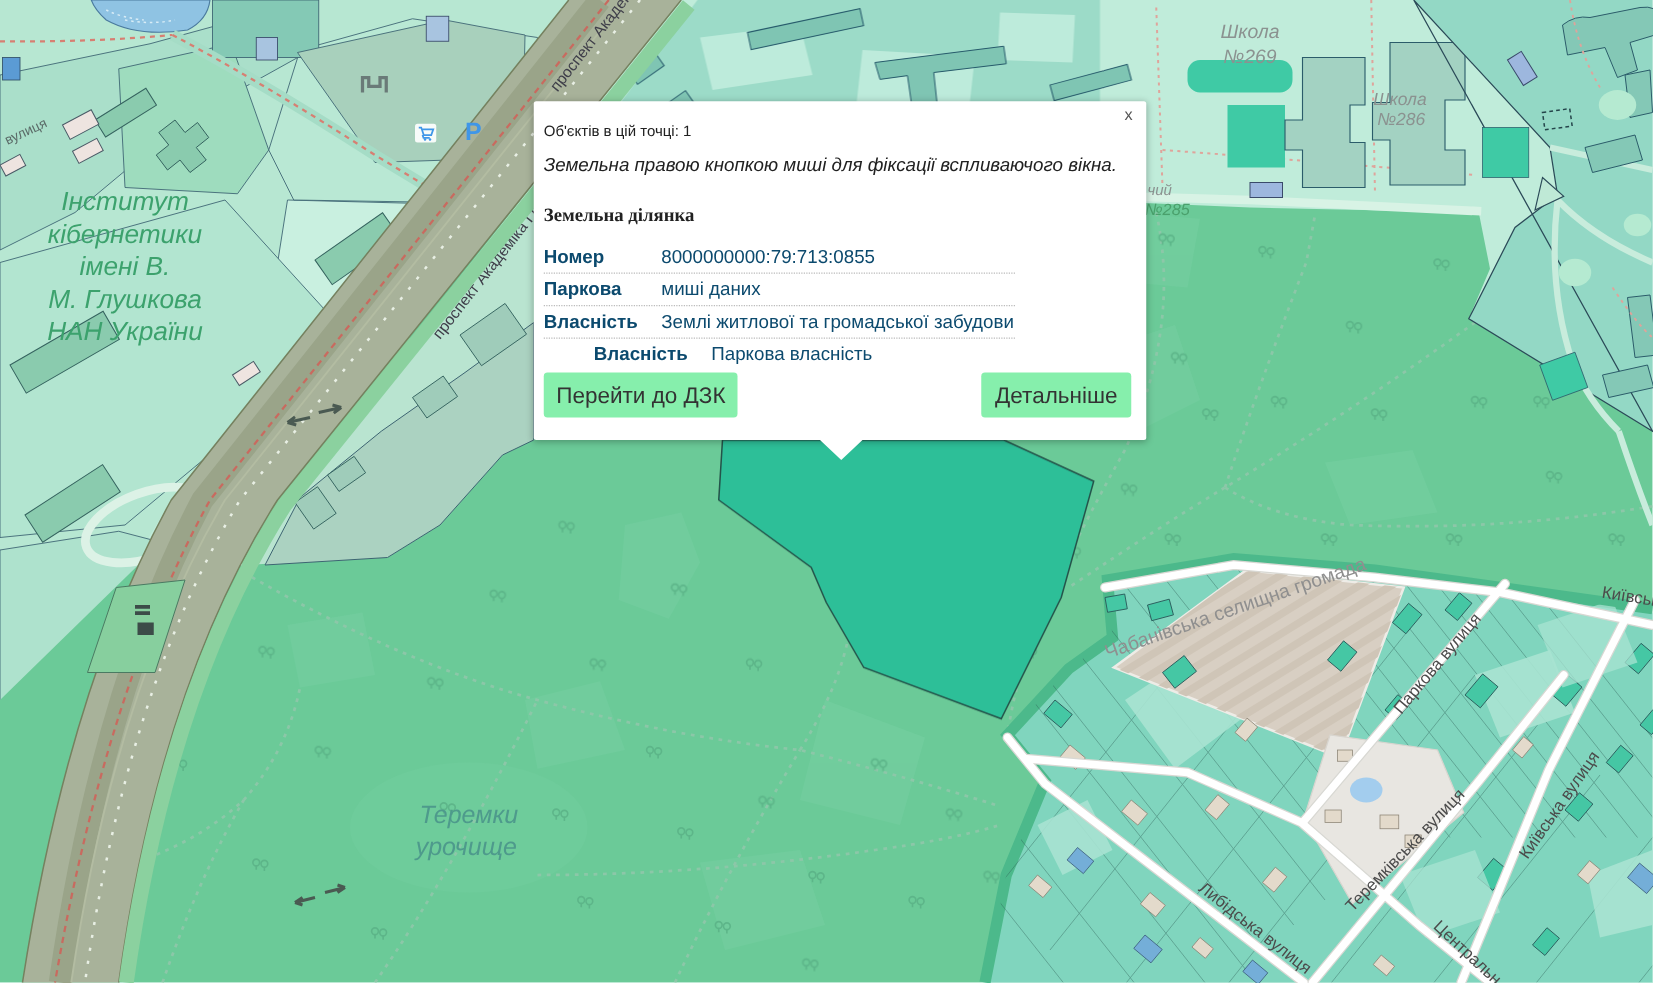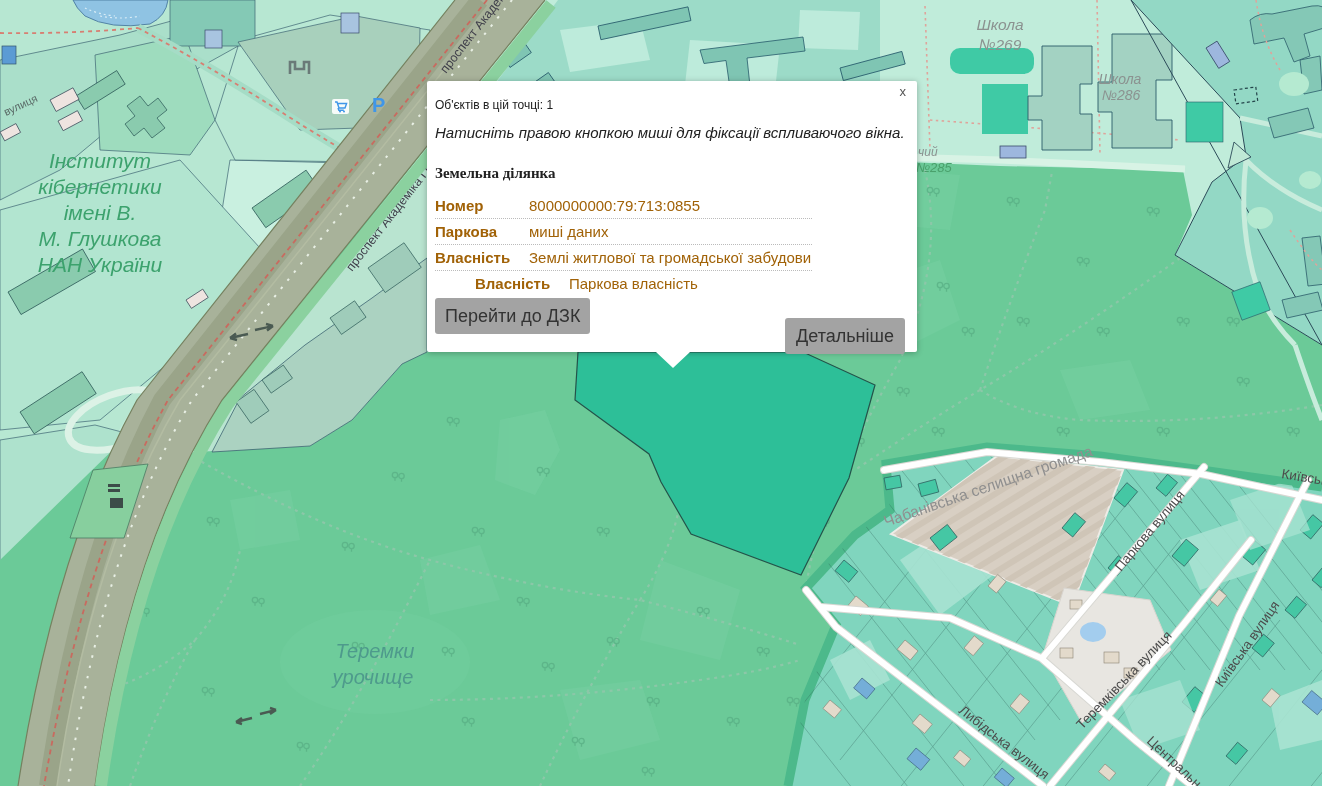--- a/index.html
+++ b/index.html
@@ -4,26 +4,26 @@
 <style>
   html,body{margin:0;padding:0;}
   body{width:1322px;height:786px;overflow:hidden;position:relative;font-family:"Liberation Sans",sans-serif;}
   #map{position:absolute;left:0;top:0;}
   .popup{position:absolute;left:427px;top:81px;width:490px;height:271px;background:#fff;border-radius:2px;box-shadow:0 1px 6px rgba(0,0,0,.28);z-index:5;}
   .popup .close{position:absolute;right:11px;top:3px;font-size:13px;color:#555;}
   .pl1{position:absolute;left:8px;top:17px;font-size:12px;color:#212121;}
   .pl2{position:absolute;left:8px;top:43px;font-size:15px;font-style:italic;color:#212121;}
   .ph{position:absolute;left:8px;top:84px;font-size:15px;font-weight:bold;color:#212121;font-family:Liberation Serif, serif;}
   .tbl{position:absolute;left:8px;top:112px;width:377px;}
-  .row{display:flex;height:26px;box-sizing:border-box;padding-top:4px;line-height:17px;border-bottom:1px dotted #bbb;font-size:15px;color:#a16207;white-space:nowrap;}
+  .row{display:flex;height:26px;box-sizing:border-box;padding-top:4px;line-height:17px;border-bottom:1px dotted #bbb;font-size:15px;color:#0c4a6e;white-space:nowrap;}
   .row:last-child{border-bottom:none;margin-left:40px;}
   .row b{width:94px;flex:none;}
-  .btn{position:absolute;top:217px;height:36px;line-height:36px;background:#a3a3a3;border-radius:3px;font-size:18px;color:#333;padding:0 10px;}
+  .btn{position:absolute;top:217px;height:36px;line-height:36px;background:#86efac;border-radius:3px;font-size:18px;color:#333;padding:0 10px;}
   .btnL{left:8px;}
-  .btnR{right:12px;padding:0 11px;margin-top:20px;}
+  .btnR{right:12px;padding:0 11px;}
   .ptr{position:absolute;left:229px;top:271px;width:0;height:0;border-left:17px solid transparent;border-right:17px solid transparent;border-top:16px solid #fff;}
 </style>
 </head>
 <body>
 <svg id="map" width="1322" height="786" viewBox="0 0 1322 786" xmlns="http://www.w3.org/2000/svg">
 
   <rect x="0" y="0" width="1322" height="786" fill="#c0ecda"></rect>
   <g id="leftcity">
     <polygon points="0,0 455,0 137,400 95,470 0,470" fill="#b7e7d2"></polygon>
 
@@ -447,21 +447,21 @@
       <rect x="2" y="14" width="13" height="10"></rect>
     </g>
   </g>
   <g id="parcel">
     <polygon points="578,352 803,352 875,385 849,478 801,575 691,534 661,482 649,454 575,400" fill="#2dbf98" stroke="#24534a" stroke-width="1.2"></polygon>
   </g>
 </svg>
 <div class="popup">
   <div class="close">x</div>
   <div class="pl1">Об'єктів в цій точці: 1</div>
-  <div class="pl2">Натисніть правою кнопкою миші для фіксації вспливаючого вікна.</div>
+  <div class="pl2">Земельна правою кнопкою миші для фіксації вспливаючого вікна.</div>
   <div class="ph">Земельна ділянка</div>
   <div class="tbl">
     <div class="row">
         <b>Номер</b>
         <span>8000000000:79:713:0855</span>
       </div>
     <div class="row">
         <b>Паркова</b>
         <span>миші даних</span>
       </div>

